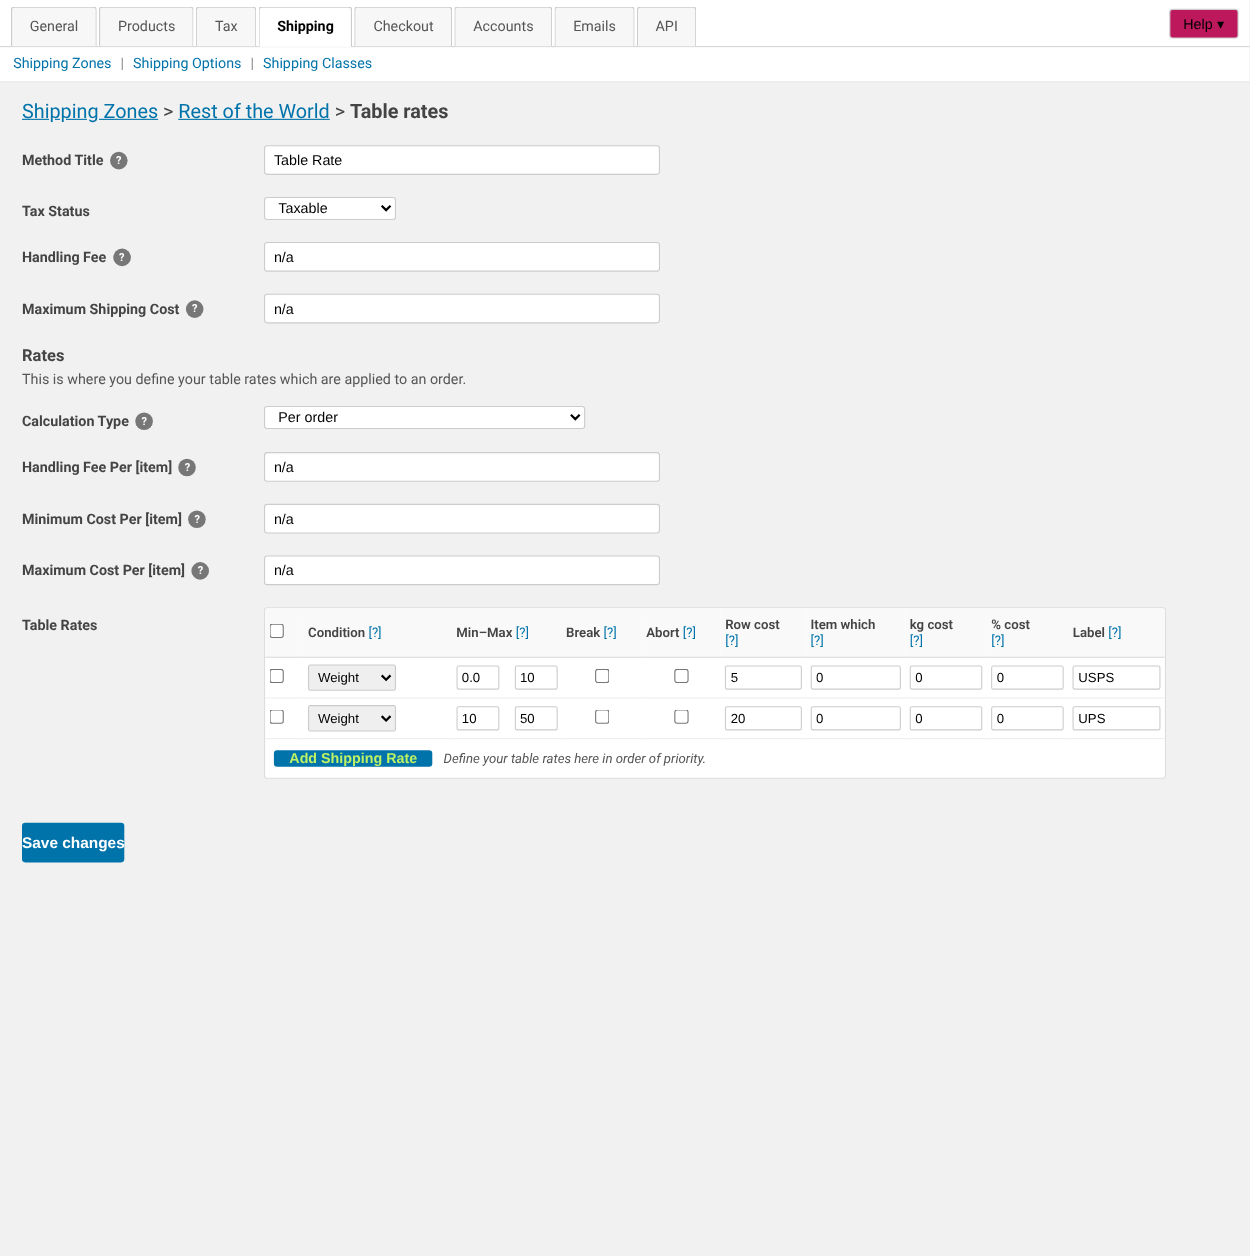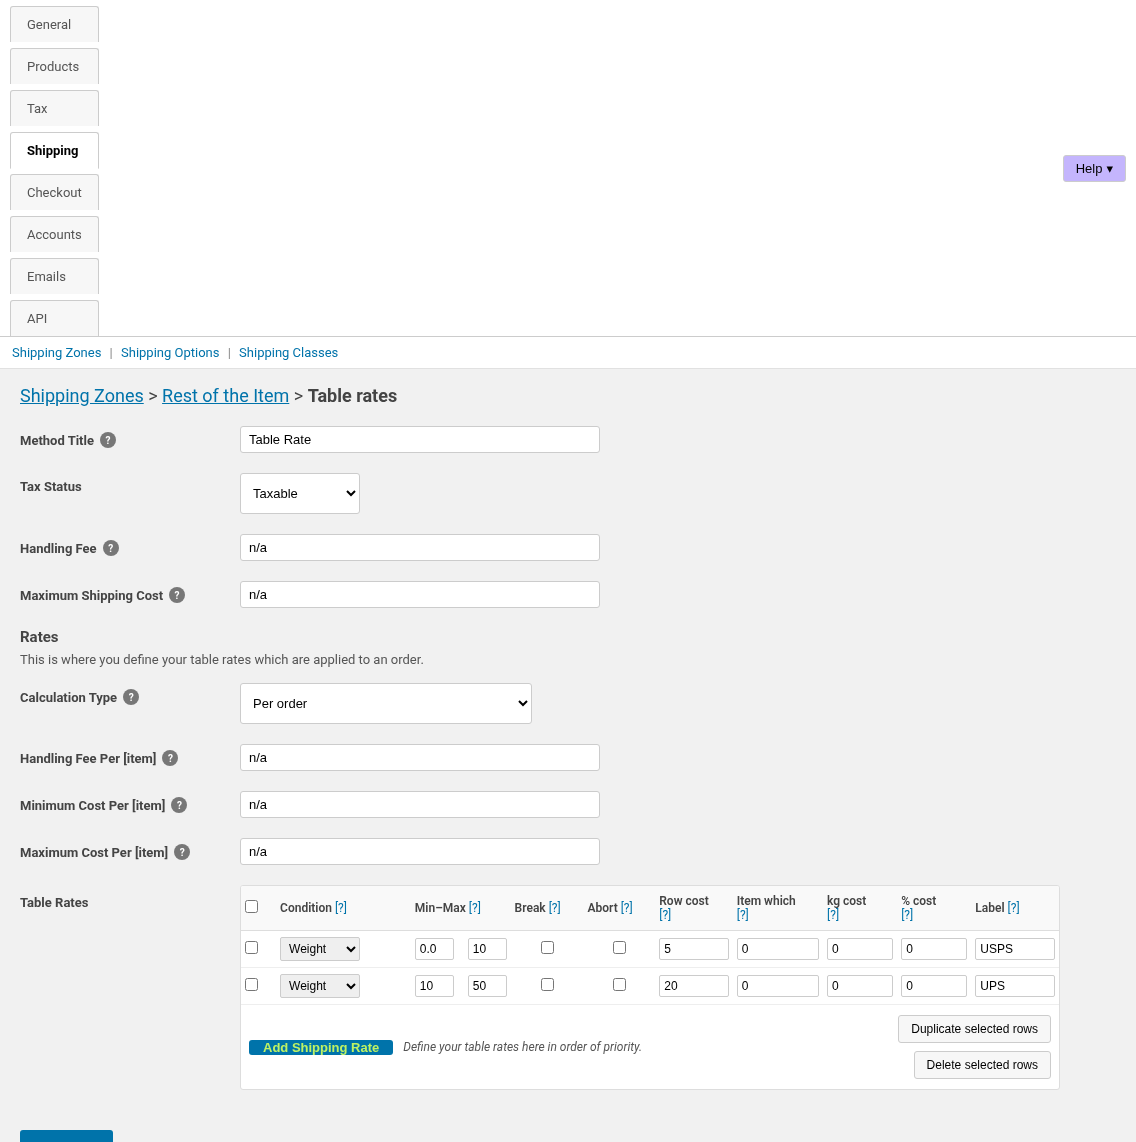--- a/index.html
+++ b/index.html
@@ -1,43 +1,43 @@
 <!DOCTYPE html>
 <html><head>
   <meta charset="utf-8">
   <style>
     * { box-sizing: border-box; margin: 0; padding: 0; }
     body { font-family: -apple-system, BlinkMacSystemFont, "Segoe UI", Roboto, sans-serif; font-size: 13px; background: #f1f1f1; color: #444; }
 
     
     .top-bar { background: #fff; border-bottom: 1px solid #ccc; display: flex; align-items: center; justify-content: space-between; padding: 0 10px; }
-    .tabs { display: flex; flex-direction: column; }
+    .tabs { display: flex; }
     .tab { padding: 10px 16px; border: 1px solid #ccc; border-bottom: none; background: #f7f7f7; cursor: pointer; margin-right: 2px; margin-top: 6px; font-size: 13px; color: #555; border-radius: 3px 3px 0 0; }
     .tab.active { background: #fff; border-bottom: 1px solid #fff; font-weight: bold; color: #000; margin-bottom: -1px; }
-    .help-btn { border: 1px solid #ccc; background: #c4b5fd; padding: 5px 12px; border-radius: 3px; cursor: pointer; font-size: 13px; display: flex; align-items: center; gap: 4px; }
+    .help-btn { border: 1px solid #ccc; background: #be185d; padding: 5px 12px; border-radius: 3px; cursor: pointer; font-size: 13px; display: flex; align-items: center; gap: 4px; }
 
     
     .sub-nav { background: #fff; padding: 8px 12px; border-bottom: 1px solid #e1e1e1; font-size: 13px; }
     .sub-nav a { color: #0073aa; text-decoration: none; }
     .sub-nav span { color: #888; margin: 0 5px; }
 
     
     .main-content { padding: 16px 20px; max-width: 1080px; }
 
     
     .breadcrumb { margin-bottom: 20px; font-size: 18px; color: #444; }
     .breadcrumb a { color: #0073aa; text-decoration: underline; cursor: pointer; }
     .breadcrumb strong { font-weight: bold; }
 
     
     .form-row { display: flex; align-items: flex-start; margin-bottom: 20px; }
     .form-label { width: 220px; font-weight: bold; font-size: 13px; padding-top: 6px; display: flex; align-items: center; gap: 6px; flex-shrink: 0; }
     .form-field { flex: 1; }
     .form-input { width: 360px; padding: 5px 8px; border: 1px solid #ccc; border-radius: 3px; background: #fff; font-size: 13px; }
-    .form-select { padding: 11px 8px; border: 1px solid #ccc; border-radius: 3px; background: #fff; font-size: 13px; min-width: 120px; }
+    .form-select { padding: 1px 8px; border: 1px solid #ccc; border-radius: 3px; background: #fff; font-size: 13px; min-width: 120px; }
     .form-select-wide { width: 292px; }
 
     .help-icon { display: inline-flex; align-items: center; justify-content: center; width: 16px; height: 16px; background: #777; color: #fff; border-radius: 50%; font-size: 10px; cursor: pointer; flex-shrink: 0; }
 
     
     .section-heading { font-size: 15px; font-weight: bold; margin-bottom: 6px; margin-top: 10px; }
     .section-desc { font-size: 13px; color: #555; margin-bottom: 16px; }
 
     
     .table-rates-label { width: 220px; font-weight: bold; font-size: 13px; padding-top: 10px; flex-shrink: 0; }
@@ -104,21 +104,21 @@
   <span> | </span>
   <a href="#">Shipping Classes</a>
 </div>
 
 <div class="main-content">
 
   
   <div class="breadcrumb">
     <a href="#">Shipping Zones</a>
     &gt;
-    <a href="#">Rest of the Item</a>
+    <a href="#">Rest of the World</a>
     &gt; <strong>Table rates</strong>
   </div>
 
   
   <div class="form-row">
     <div class="form-label">
       <span>Method Title</span>
       <span class="help-icon">?</span>
     </div>
     <div class="form-field">
@@ -342,24 +342,20 @@
             <td class="col-label">
               <input type="text" value="UPS" style="">
             </td>
           </tr>
         </tbody>
       </table>
 
       <div class="table-footer">
         <button class="add-rate-btn">Add Shipping Rate</button>
         <span class="footer-desc">Define your table rates here in order of priority.</span>
-        <div class="footer-btns">
-          <button class="dup-btn">Duplicate selected rows</button>
-          <button class="del-btn">Delete selected rows</button>
-        </div>
       </div>
     </div>
   </div>
 
   
   <button class="save-btn">Save changes</button>
 
 </div>
 
 </body></html>

